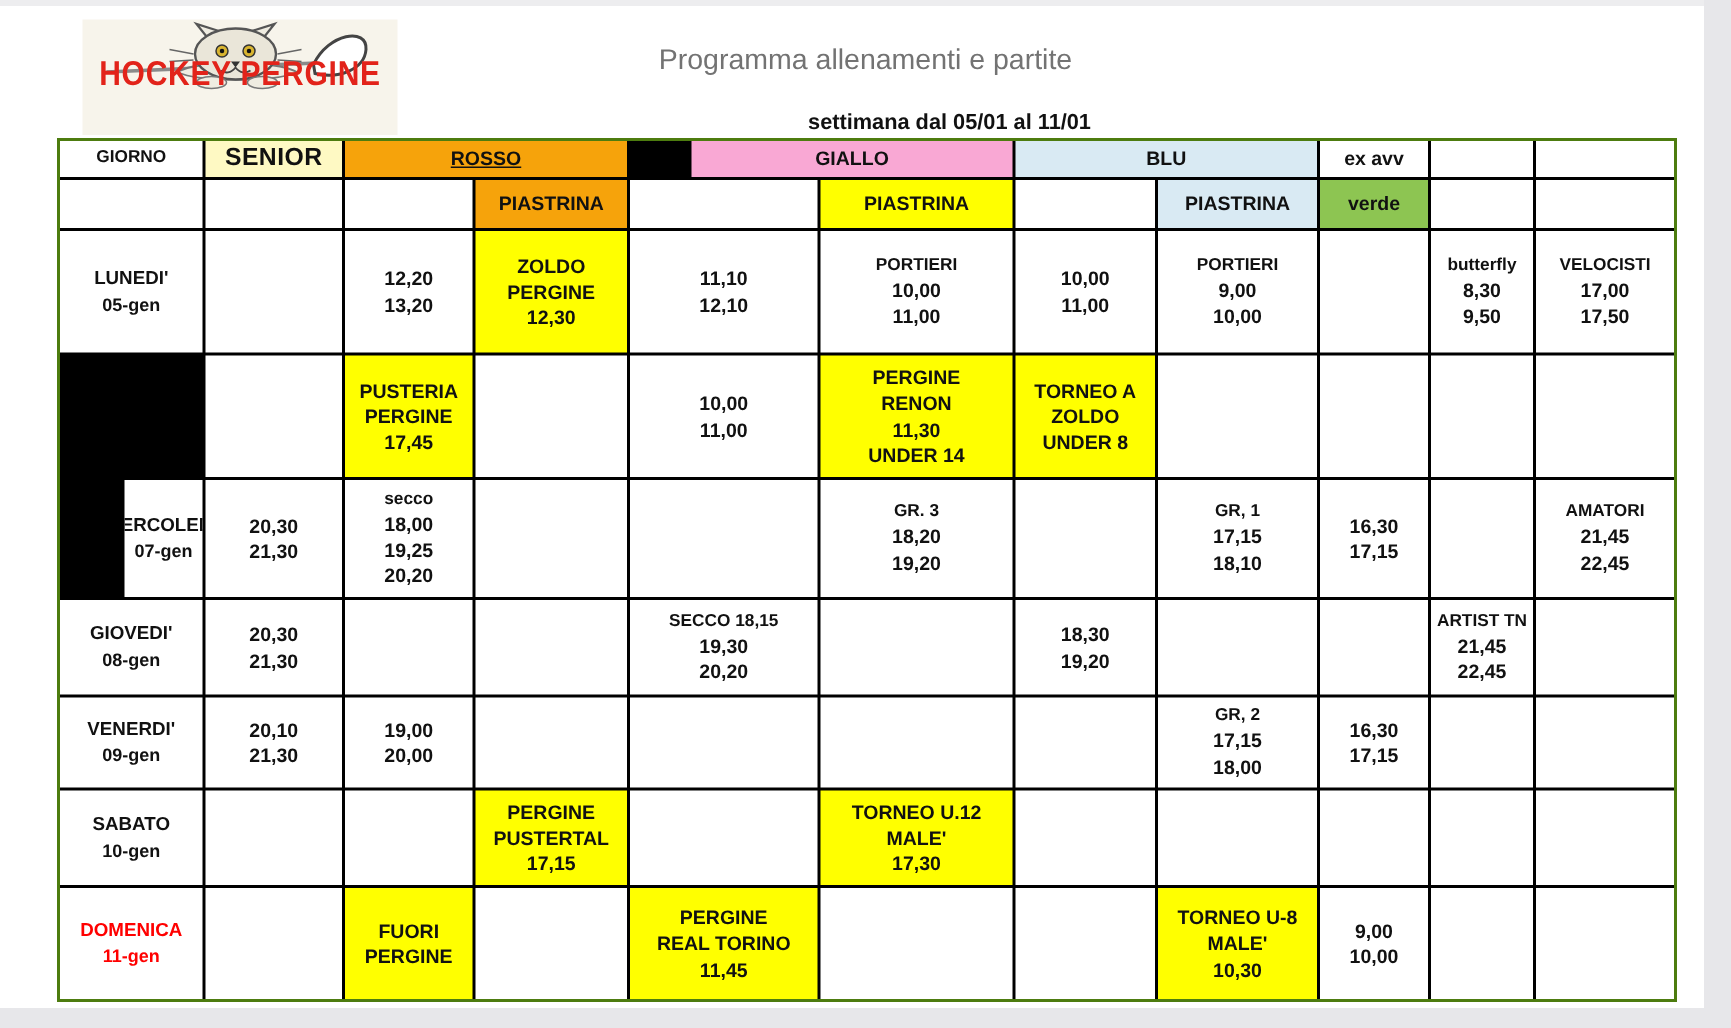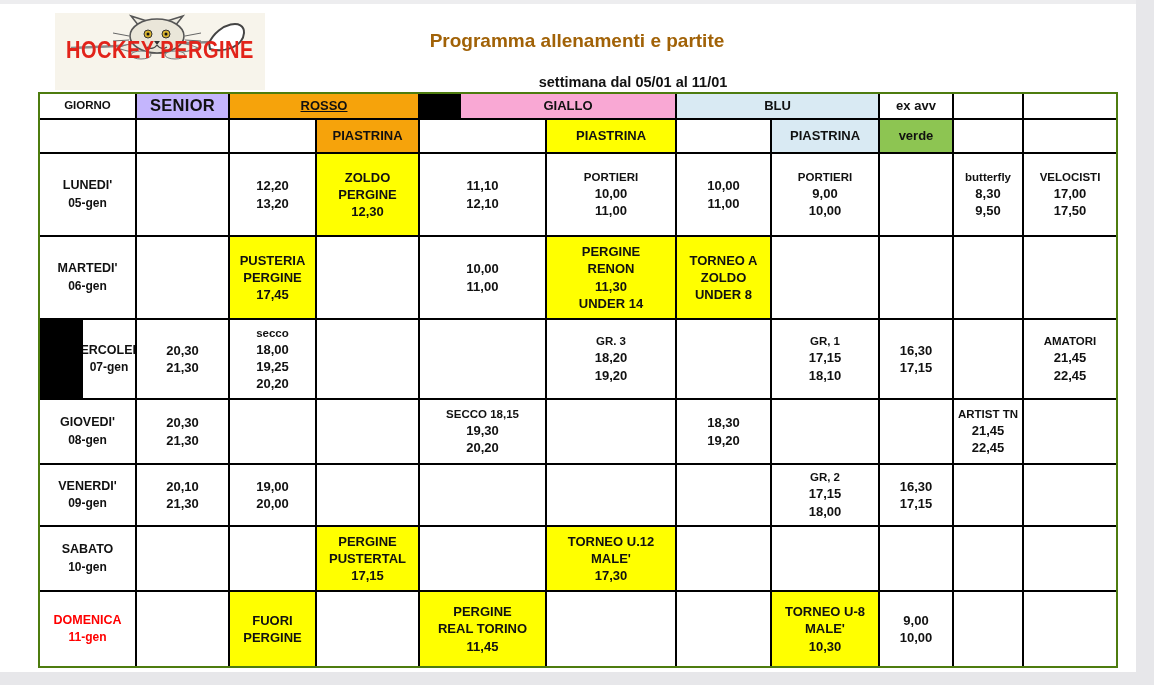--- a/index.html
+++ b/index.html
@@ -18,21 +18,21 @@
     justify-content:center;overflow:hidden;
   }
   #logo svg{position:absolute;top:1px;left:8px;}
   #logo-text{
     font-weight:bold;font-size:20px;letter-spacing:.5px;line-height:1;
     padding-bottom:4px;white-space:nowrap;transform:scaleY(1.15);
   }
 
   #page-title{
     position:absolute;left:0;right:0;top:30px;text-align:center;
-    font-size:19px;font-weight:bold;color:#a16207;
+    font-size:19px;font-weight:normal;color:#737373;
   }
   #page-subtitle{
     position:absolute;left:112px;right:0;top:74px;text-align:center;
     font-size:14.5px;font-weight:bold;color:#111;
   }
 
   #tbl{
     position:absolute;left:38px;top:92px;width:1080px;height:576px;
     box-sizing:border-box;border:2px solid #4d7c0f;background:#000;
     display:grid;gap:2px;
@@ -77,21 +77,21 @@
   <div id="logo-text" style="color: rgb(226, 35, 26);">HOCKEY  PERGINE</div>
 </div>
 
 <div id="page-title">Programma allenamenti e partite</div>
 <div id="page-subtitle">settimana dal 05/01 al 11/01</div>
 
 <div id="tbl">
     <div class="c h1 gior" style="grid-area: 1 / 1 / auto / span 1; background: rgb(255, 255, 255);">
       <span class="ln">GIORNO</span>
     </div>
-    <div class="c h1 big" style="grid-area: 1 / 2 / auto / span 1; background: #c4b5fd;">
+    <div class="c h1 big" style="grid-area: 1 / 2 / auto / span 1; background: #fef9c3;">
       <span class="ln">SENIOR</span>
     </div>
     <div class="c h1" style="grid-area: 1 / 3 / auto / span 2; background: rgb(246, 163, 11); text-decoration: underline;">
       <span class="ln">ROSSO</span>
     </div>
     <div class="c h1" style="grid-area: 1 / 5 / auto / span 2; background: #f9a8d4; margin-left: 41px;">
       <span class="ln">GIALLO</span>
     </div>
     <div class="c h1" style="grid-area: 1 / 7 / auto / span 2; background: rgb(217, 234, 243);">
       <span class="ln">BLU</span>
@@ -173,24 +173,20 @@
     <div class="c" style="grid-area: 3 / 9;"></div>
     <div class="c" style="grid-area: 3 / 10;">
       <span class="ln word">butterfly</span>
       <span class="ln">8,30</span>
       <span class="ln">9,50</span>
     </div>
     <div class="c" style="grid-area: 3 / 11;">
       <span class="ln word">VELOCISTI</span>
       <span class="ln">17,00</span>
       <span class="ln">17,50</span>
-    </div>
-    <div class="c dayc" style="grid-area: 4 / 1;">
-      <span class="ln day">MARTEDI'</span>
-      <span class="ln date">06-gen</span>
     </div>
     <div class="c" style="grid-area: 4 / 2;"></div>
     <div class="c hl" style="grid-area: 4 / 3; background: rgb(255, 255, 0);">
       <span class="ln">PUSTERIA</span>
       <span class="ln">PERGINE</span>
       <span class="ln">17,45</span>
     </div>
     <div class="c" style="grid-area: 4 / 4;"></div>
     <div class="c" style="grid-area: 4 / 5;">
       <span class="ln">10,00</span>

